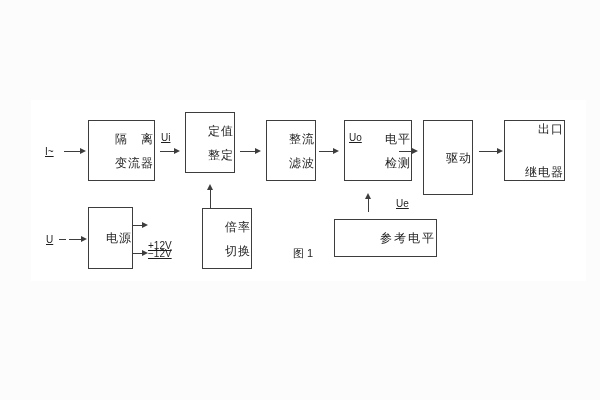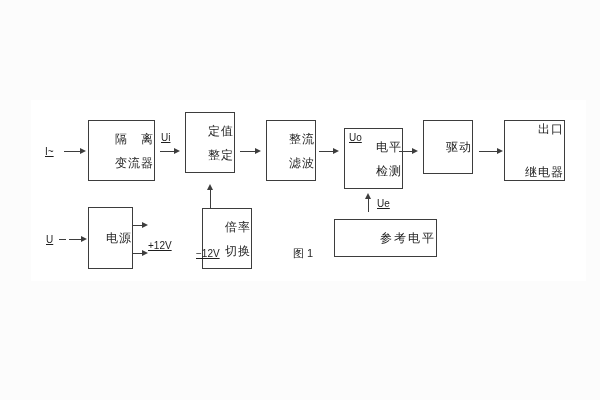--- a/index.html
+++ b/index.html
@@ -72,26 +72,26 @@
   <div class="box" style="left:185px;top:112px;width:50px;height:61px;">
     <span>定值</span>
     <span>整定</span>
   </div>
 
   <div class="box" style="left:266px;top:120px;width:50px;height:61px;">
     <span>整流</span>
     <span>滤波</span>
   </div>
 
-  <div class="box" style="left:344px;top:128px;width:59px;height:61px;">
+  <div class="box" style="left:344px;top:120px;width:68px;height:61px;">
     <span>电平</span>
     <span>检测</span>
   </div>
 
-  <div class="box" style="left:423px;top:120px;width:50px;height:54px;">
+  <div class="box" style="left:423px;top:120px;width:50px;height:75px;">
     <span>驱动</span>
   </div>
 
   <div class="box" style="left:504px;top:120px;width:61px;height:61px;gap:19px;">
     <span>出口</span>
     <span>继电器</span>
   </div>
 
   <div class="box" style="left:88px;top:207px;width:45px;height:62px;">
     <span>电源</span>
@@ -102,24 +102,24 @@
     <span>切换</span>
   </div>
 
   <div class="box" style="left:334px;top:219px;width:103px;height:38px;letter-spacing:2px;">
     <span>参考电平</span>
   </div>
 
   <span class="lbl" style="left:45px;top:145px;">I~</span>
   <span class="lbl" style="left:161px;top:131px;">Ui</span>
   <span class="lbl" style="left:318px;top:131px;margin-left:31px;">Uo</span>
-  <span class="lbl" style="left:377px;top:197px;">Ue</span>
+  <span class="lbl" style="left:396px;top:197px;">Ue</span>
   <span class="lbl" style="left:46px;top:233px;">U</span>
   <span class="lbl" style="left:148px;top:219px;margin-top:20px;">+12V</span>
-  <span class="lbl" style="left:148px;top:247px;margin-left:48px;">−12V</span>
+  <span class="lbl" style="left:148px;top:247px;">−12V</span>
 
   <span class="cap" style="left:293px;top:246px;">图 1</span>
 
   <div class="arr-r" style="left:64px;top:151px;width:16px;"></div>
   <div class="arr-r" style="left:160px;top:151px;width:14px;"></div>
   <div class="arr-r" style="left:240px;top:151px;width:15px;"></div>
   <div class="arr-r" style="left:319px;top:151px;width:14px;"></div>
   <div class="arr-r" style="left:399px;top:151px;width:13px;"></div>
   <div class="arr-r" style="left:479px;top:151px;width:18px;"></div>
 

